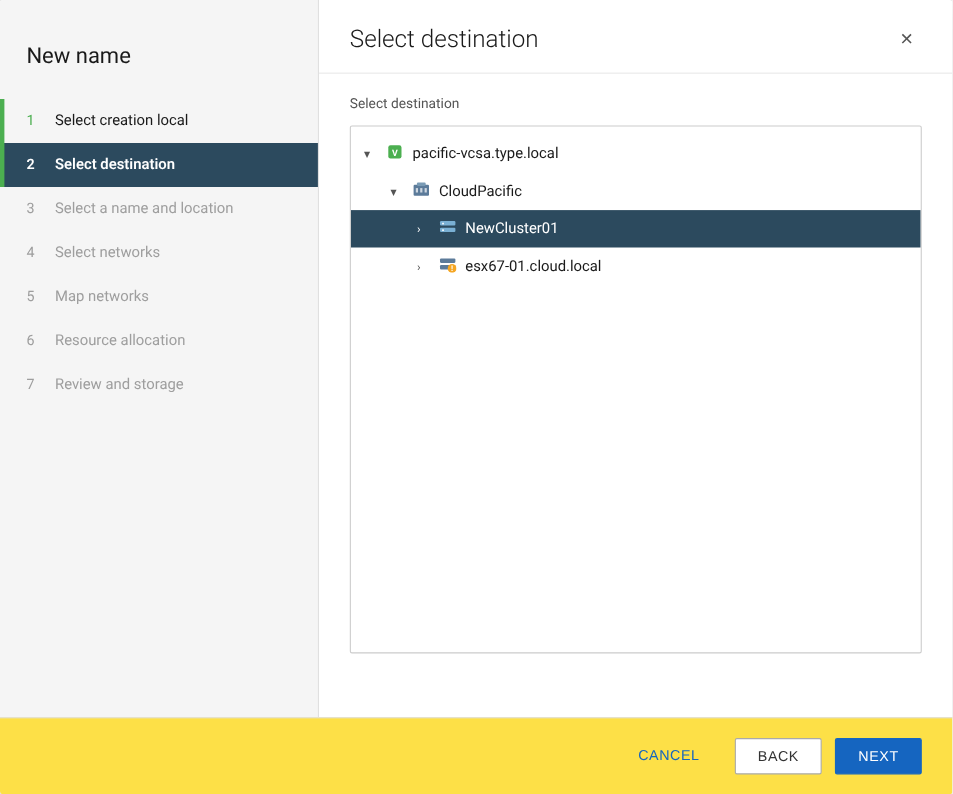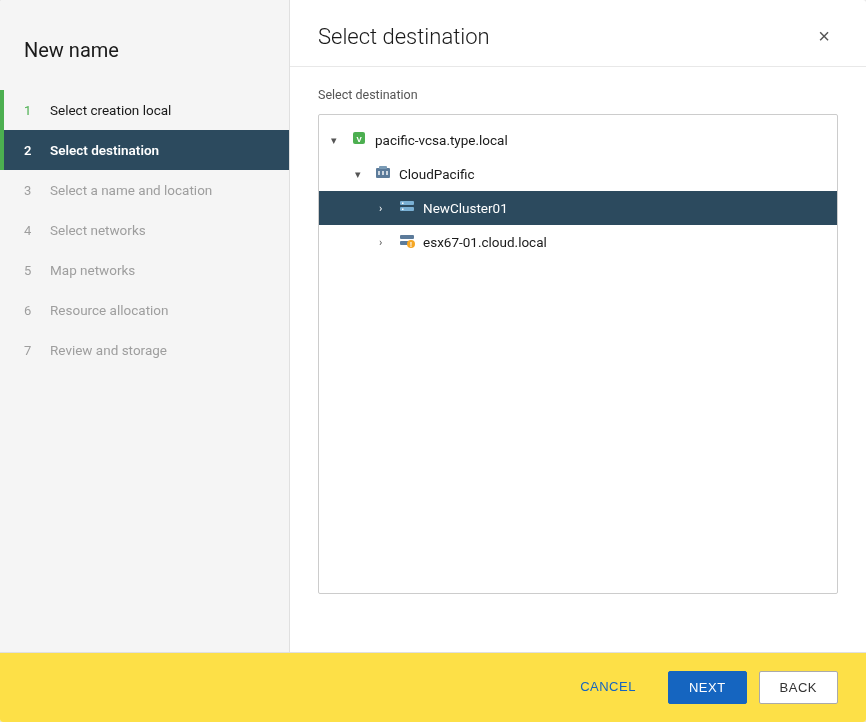--- a/index.html
+++ b/index.html
@@ -289,16 +289,16 @@
                 <span class="node-label">esx67-01.cloud.local</span>
               </div>
             </div>
         </div>
       </div>
     </div>
   </div>
 
   <div class="dialog-footer">
     <button class="btn btn-cancel">CANCEL</button>
+    <button class="btn btn-back">BACK</button>
     <button class="btn btn-next">NEXT</button>
-    <button class="btn btn-back">BACK</button>
   </div>
 </div>
 
 </body></html>

